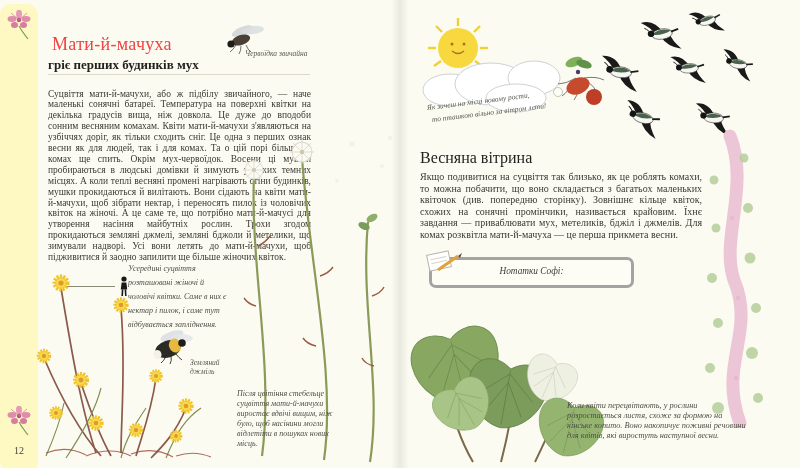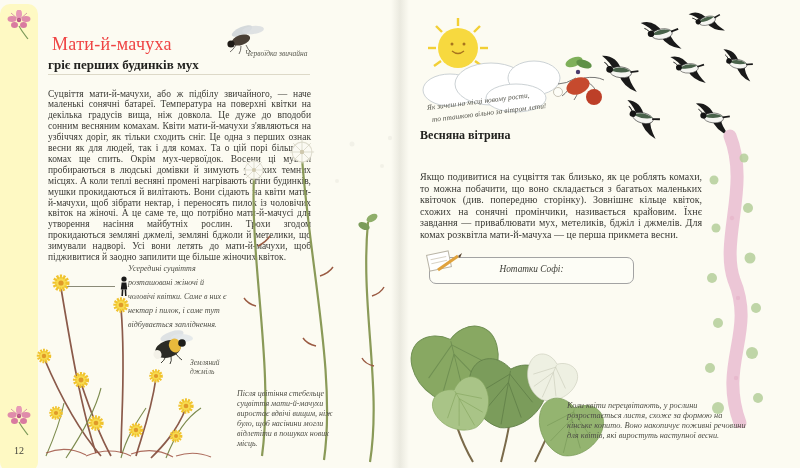--- a/index.html
+++ b/index.html
@@ -28,23 +28,23 @@
   .cap-leaves{left:567px;top:401px;width:182px;font-size:8.3px;line-height:10px;}
   .ill-label{position:absolute;font-style:italic;font-size:7.5px;line-height:8.8px;color:#5a5a50;}
   .fly-label{left:245px;top:50px;width:80px;}
   .bee-label{left:190px;top:359px;width:48px;}
   .scale-line{position:absolute;left:57px;top:286px;width:58px;height:1px;background:#8a8a78;}
   
   .rhyme{position:absolute;font-style:italic;font-size:7.4px;color:#55554c;white-space:nowrap;
          transform:rotate(-7deg);transform-origin:left center;}
   .rhyme1{left:427px;top:103px;}
   .rhyme2{left:432px;top:115px;}
-  .heading-right{position:absolute;left:420px;top:128px;margin:0;font-size:12px;font-weight:700;color:#22221f;}
+  .heading-right{position:absolute;left:420px;top:149px;margin:0;font-size:16px;font-weight:400;color:#22221f;}
   .body-right{left:420px;top:161px;width:282px;font-size:10px;line-height:11.5px;}
-  .notes-box{position:absolute;left:429px;top:257px;width:205px;border:1px solid #a3a3a3;
+  .notes-box{position:absolute;left:429px;top:257px;width:205px;border:3px solid #a3a3a3;
              border-radius:7px;background:#fdfdf6;padding:6px 9px 7px 9px;box-sizing:border-box;}
   .notes-title{text-align:center;font-style:italic;font-size:9.3px;color:#3c3c35;margin:0 0 2px 0;}
   .notes-body{font-style:italic;font-size:8.5px;line-height:10.2px;color:#46463f;margin:0;}
   
   .svg-abs{position:absolute;}
   .fly-svg{left:220px;top:20px;width:48px;height:34px;}
   .bee-svg{left:144px;top:326px;width:50px;height:40px;}
   .person-svg{left:117px;top:276px;width:14px;height:21px;}
   .flowers-svg{left:26px;top:258px;width:215px;height:205px;}
   .stalks-svg{left:232px;top:126px;width:170px;height:340px;}

